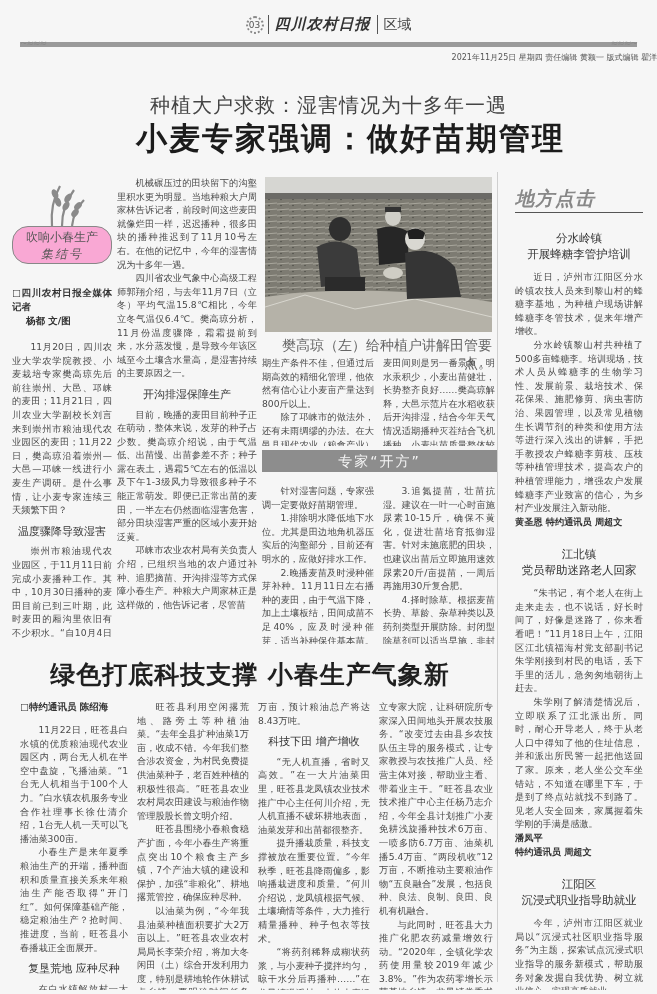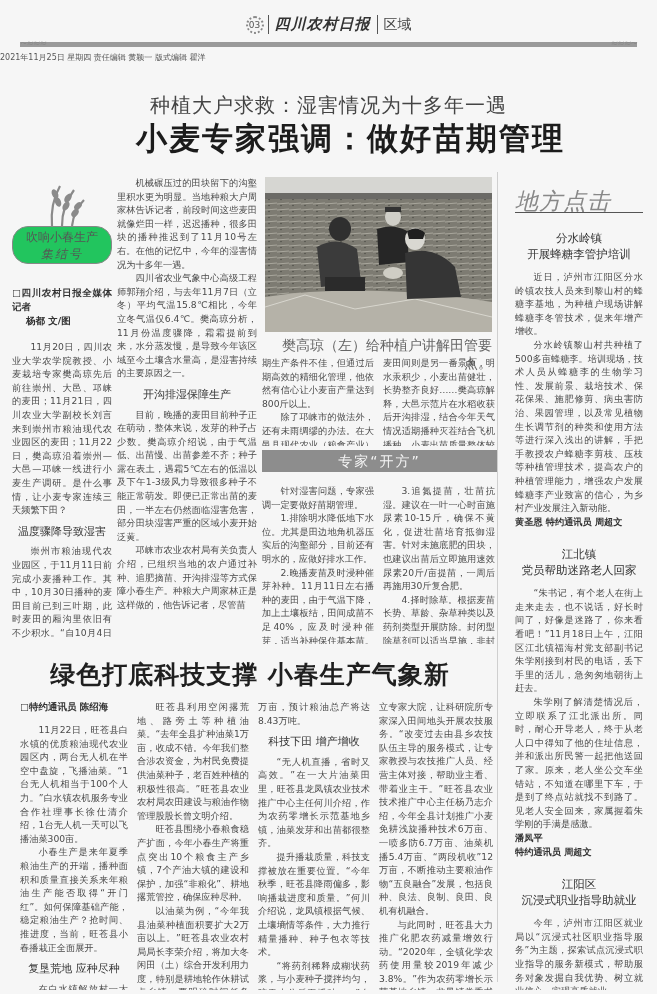--- a/index.html
+++ b/index.html
@@ -9,47 +9,47 @@
 
   
   .masthead { position: absolute; left: 0; top: 14px; width: 657px; height: 50px; }
   .mast-row { position: absolute; top: 0; left: 0; width: 657px; text-align: center; height: 22px; }
   .page-num { display: inline-block; width: 18px; height: 18px; border-radius: 50%; border: 2px dotted #888; font-size: 9px; line-height: 14px; text-align: center; color: #555; vertical-align: middle; margin-right: 4px; }
   .paper-name { display: inline-block; font-family: "DejaVu Serif", serif; font-weight: bold; font-style: italic; font-size: 15px; color: #333; vertical-align: middle; padding: 0 6px; border-left: 1.5px solid #555; border-right: 1.5px solid #555; letter-spacing: 1px; }
   .section-name { display: inline-block; font-size: 14px; color: #444; vertical-align: middle; margin-left: 6px; }
   .mast-bar { position: absolute; top: 28px; left: 20px; width: 617px; height: 5px; background: #9a9a9a; }
   .wheat-l, .wheat-r { position: absolute; top: 24px; font-size: 9px; color: #888; letter-spacing: -1px; }
   .wheat-l { left: 20px; } .wheat-r { right: 20px; }
-  .mast-date { position: absolute; top: 38px; width: 657px; text-align: left; font-size: 8px; color: #555; }
+  .mast-date { position: absolute; top: 38px; width: 657px; text-align: right; font-size: 8px; color: #555; }
 
   
   .kicker { position: absolute; top: 92px; left: 0; width: 657px; text-align: center; font-size: 20px; color: #444; letter-spacing: 1px; }
   .headline { position: absolute; top: 118px; left: 0; width: 657px; text-align: center; font-size: 31px; font-weight: bold; color: #1c1c1c; letter-spacing: 2px; padding-left: 44px; }
 
   
   .col { position: absolute; font-size: 9.2px; line-height: 13.6px; color: #4a4a4a; text-align: justify; overflow: hidden; }
   .col p { text-indent: 2em; }
   .col p.noind { text-indent: 0; }
   .subhead { font-size: 11px; font-weight: normal; text-align: center; color: #333; margin: 8px 0 6px; text-indent: 0 !important; }
   .byline { font-size: 9.5px; font-weight: bold; color: #333; text-indent: 0 !important; line-height: 14px; }
   .byline-ind { padding-left: 14px; }
 
   
   .logo { position: absolute; left: 12px; top: 180px; width: 100px; height: 90px; }
   .wheat-ico { position: absolute; left: 28px; top: 0; width: 46px; height: 48px; }
-  .logo-box { position: absolute; left: 0; top: 46px; width: 100px; height: 38px; border: 1.5px solid #888; border-radius: 16px; background: #22c55e; text-align: center; }
+  .logo-box { position: absolute; left: 0; top: 46px; width: 100px; height: 38px; border: 1.5px solid #888; border-radius: 16px; background: #f9a8d4; text-align: center; }
   .logo-t1 { font-size: 12px; color: #555; font-family: "DejaVu Serif", serif; margin-top: 2px; }
   .logo-t2 { font-size: 12px; color: #555; font-style: italic; font-family: "DejaVu Serif", serif; letter-spacing: 2px; }
 
   
   .photo { position: absolute; left: 265px; top: 177px; width: 227px; height: 155px; overflow: hidden; background: #8a8a80; }
   .caption { position: absolute; left: 265px; top: 337px; width: 227px; text-align: right; font-size: 14px; color: #666; }
 
   
-  .side-title { position: absolute; left: 515px; top: 186px; font-size: 23px; font-style: italic; font-weight: normal; color: #888; letter-spacing: 1px; }
+  .side-title { position: absolute; left: 515px; top: 186px; font-size: 19px; font-style: italic; font-weight: bold; color: #888; letter-spacing: 1px; }
   .side-rule { position: absolute; left: 515px; top: 212px; width: 128px; height: 1px; background: #555; }
   .side-head { font-size: 11.5px; text-align: center; color: #333; line-height: 16px; text-indent: 0 !important; margin-bottom: 8px; }
   .sig { text-align: left; font-weight: bold; color: #333; text-indent: 0 !important; }
 
   
   .banner { position: absolute; left: 262px; top: 450px; width: 235px; height: 22px; background: #8d8d8d; color: #f4f4f4; text-align: center; font-size: 14px; line-height: 22px; letter-spacing: 2px; }
 
   .headline2 { position: absolute; top: 658px; left: 0; width: 500px; text-align: center; font-size: 25px; font-weight: bold; color: #1f1f1f; letter-spacing: 1px; }
   .vrule { position: absolute; left: 497px; top: 172px; width: 1px; height: 810px; background: #cfcfcf; }
 </style>
@@ -171,21 +171,21 @@
     <p>在白水镇解放村一大片田地里，村民黎培林正忙着移栽油菜苗。“今年种了3亩油菜，除了自家承包的土地，还把空闲撂荒地也复垦出来。”</p>
   </div>
   <div class="col" style="left:137px; top:700px; width:112px; height:290px;">
     <p>旺苍县利用空闲撂荒地、路旁土等种植油菜。“去年全县扩种油菜1万亩，收成不错。今年我们整合涉农资金，为村民免费提供油菜种子，老百姓种植的积极性很高。”旺苍县农业农村局农田建设与粮油作物管理股股长曾文明介绍。</p>
     <p>旺苍县围绕小春粮食稳产扩面，今年小春生产将重点突出10个粮食主产乡镇，7个产油大镇的建设和保护，加强“非粮化”、耕地撂荒管控，确保应种尽种。</p>
     <p>以油菜为例，“今年我县油菜种植面积要扩大2万亩以上。”旺苍县农业农村局局长李荣介绍，将加大冬闲田（土）综合开发利用力度，特别是耕地轮作休耕试点乡镇，要明确时间任务表，制定技术路线图，责任到村组。目前旺苍县小春粮油播种面积已达24.2万亩，预计2022年小春播种面积将达到33.4</p>
   </div>
   <div class="col" style="left:258px; top:700px; width:112px; height:290px;">
     <p class="noind">万亩，预计粮油总产将达8.43万吨。</p>
     <p class="subhead">科技下田  增产增收</p>
-    <p>“无人机直播，省时又高效。”在一大片油菜田里，旺苍县龙凤镇农业技术推广中心主任何川介绍，作为农药零增长示范基地乡镇，油菜发芽和出苗都很整齐。</p>
+    <p>“无人机直播，省时又高效。”在一大片油菜田里，旺苍县龙凤镇农业技术推广中心主任何川介绍，无人机直播不破坏耕地表面，油菜发芽和出苗都很整齐。</p>
     <p>提升播栽质量，科技支撑被放在重要位置。“今年秋季，旺苍县降雨偏多，影响播栽进度和质量。”何川介绍说，龙凤镇根据气候、土壤墒情等条件，大力推行精量播种、种子包衣等技术。</p>
     <p>“将药剂稀释成糊状药浆，与小麦种子搅拌均匀，晾干水分后再播种……”在龙凤镇磷溪村一大片小麦绿色高质高效示范区里，村支书尹开义忙着给村民讲解小麦药剂拌种等绿色生产技术。</p>
 
   </div>
   <div class="col" style="left:379px; top:700px; width:114px; height:290px;">
     <p class="noind">立专家大院，让科研院所专家深入田间地头开展农技服务。“改变过去由县乡农技队伍主导的服务模式，让专家教授与农技推广人员、经营主体对接，帮助业主看、带着业主干。”旺苍县农业技术推广中心主任杨乃志介绍，今年全县计划推广小麦免耕浅旋播种技术6万亩、一喷多防6.7万亩、油菜机播5.4万亩、“两段机收”12万亩，不断推动主要粮油作物“五良融合”发展，包括良种、良法、良制、良田、良机有机融合。</p>
     <p>与此同时，旺苍县大力推广化肥农药减量增效行动。“2020年，全镇化学农药使用量较2019年减少3.8%。”作为农药零增长示范基地乡镇，龙凤镇党委书记张敏说，将继续大力推广生态调控、害虫诱杀、生物农药等绿色防控技术和专业化统防统治，做到农药减量控害、作物增产增收。</p>
   </div>
 
   <div class="vrule"></div>

